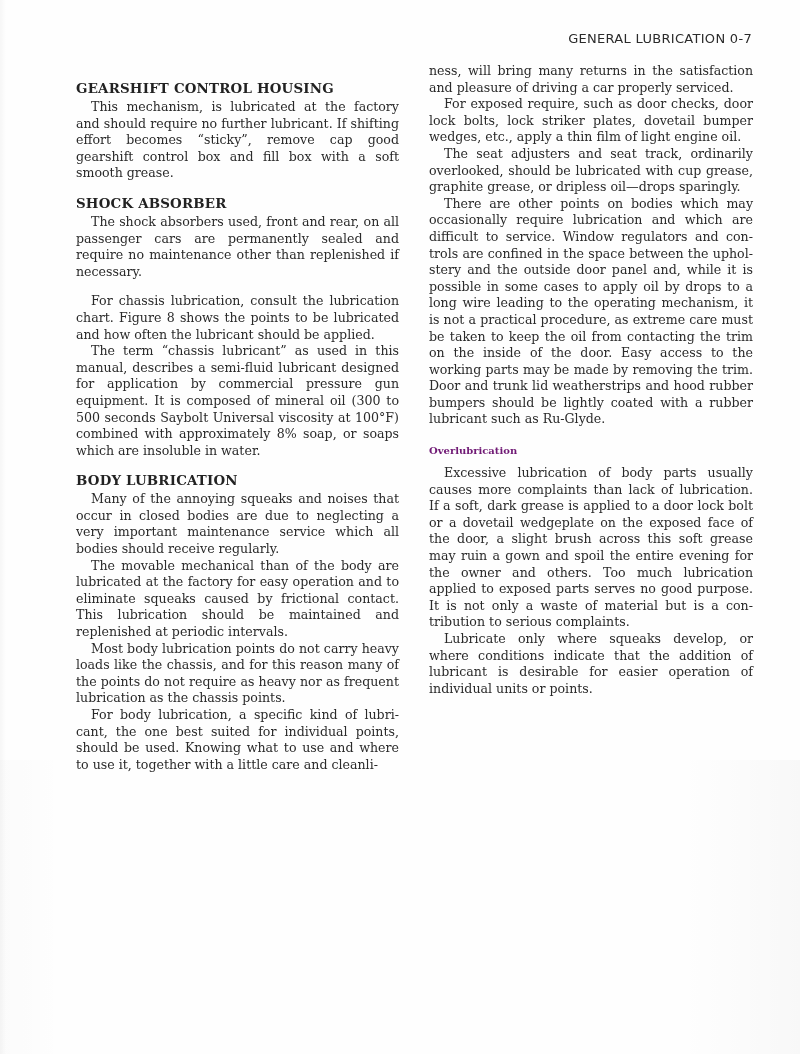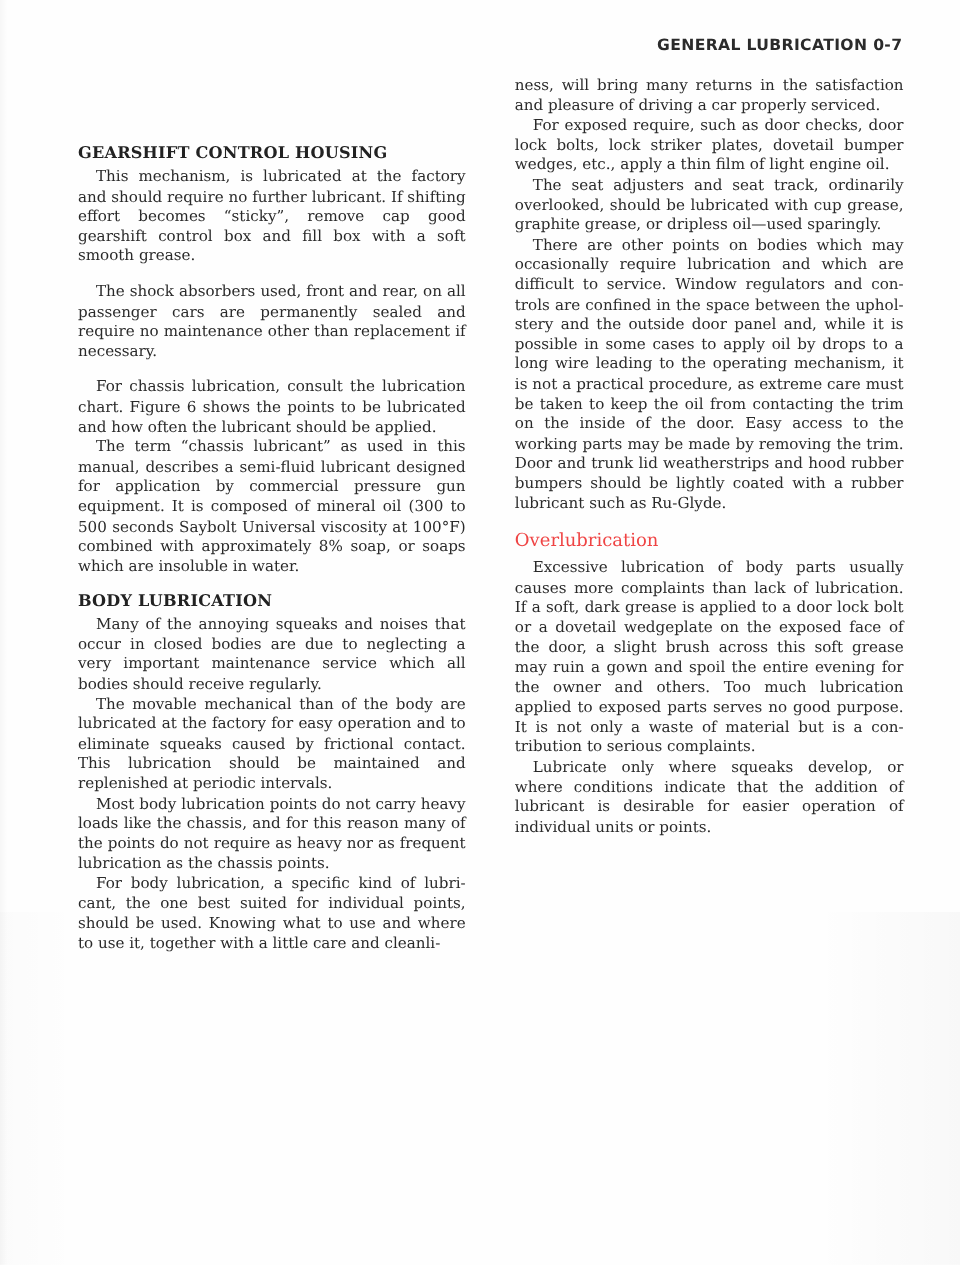--- a/index.html
+++ b/index.html
@@ -13,52 +13,52 @@
       position: relative;
       overflow: hidden;
       color: #2a2a2a;
       font-family: "DejaVu Serif", "Liberation Serif", serif;
     }
     .page-header {
       position: absolute;
       top: 31px;
       right: 48px;
       font-family: "DejaVu Sans", "Liberation Sans", sans-serif;
-      font-weight: bold;
+      font-weight: normal;
       font-size: 13px;
       letter-spacing: 0.3px;
       color: #2b2b2b;
     }
     .column {
       position: absolute;
       top: 80px;
       width: 323px;
       font-size: 12.6px;
       line-height: 16.6px;
       text-align: justify;
       text-justify: inter-word;
       hyphens: manual;
     }
-    .col-left { left: 65px; margin-top: 40px; }
+    .col-left { left: 76px; }
     .col-right { left: 429px; width: 324px; top: 63px; }
     h2.section-heading {
       font-family: "DejaVu Serif", "Liberation Serif", serif;
       font-weight: bold;
       font-size: 13.4px;
       margin: 0 0 2px 0;
       line-height: 17px;
       letter-spacing: 0.2px;
       color: #222;
     }
     h3.sub-heading {
-      font-weight: normal;
-      font-size: 15px;
+      font-weight: bold;
+      font-size: 10px;
       margin: 14px 0 6px 0;
       line-height: 17px;
-      color: #ef4444;
+      color: #701a75;
     }
     p {
       margin: 0;
       text-indent: 15px;
     }
     .section { margin-bottom: 13px; }
     .section.last { margin-bottom: 0; }
     .show-through {
       position: absolute;
       left: 0;
@@ -81,39 +81,40 @@
 <div class="left-edge"></div>
 
 <div class="page-header">GENERAL LUBRICATION 0-7</div>
 
 <div class="column col-left">
   <div class="section">
     <h2 class="section-heading">GEARSHIFT CONTROL HOUSING</h2>
     <p>This mechanism, is lubricated at the factory and should require no further lubricant. If shift­ing effort becomes “sticky”, remove cap good gearshift control box and fill box with a soft smooth grease.</p>
   </div>
   <div class="section">
-    <p>The shock absorbers used, front and rear, on all passenger cars are permanently sealed and require no maintenance other than replacement if necessary.</p>
+    <h2 class="section-heading">SHOCK ABSORBER</h2>
+    <p>The shock absorbers used, front and rear, on all passenger cars are permanently sealed and require no maintenance other than replenished if necessary.</p>
   </div>
   <div class="section">
-    <p>For chassis lubrication, consult the lubrication chart. Figure 6 shows the points to be lubricated and how often the lubricant should be applied.</p>
+    <p>For chassis lubrication, consult the lubrication chart. Figure 8 shows the points to be lubricated and how often the lubricant should be applied.</p>
     <p>The term “chassis lubricant” as used in this manual, describes a semi-fluid lubricant designed for application by commercial pressure gun equipment. It is composed of mineral oil (300 to 500 seconds Saybolt Universal viscosity at 100°F) combined with approximately 8% soap, or soaps which are insoluble in water.</p>
   </div>
   <div class="section last">
     <h2 class="section-heading">BODY LUBRICATION</h2>
     <p>Many of the annoying squeaks and noises that occur in closed bodies are due to neglecting a very important maintenance service which all bodies should receive regularly.</p>
     <p>The movable mechanical than of the body are lubricated at the factory for easy operation and to eliminate squeaks caused by frictional contact. This lubrication should be maintained and replenished at periodic intervals.</p>
     <p>Most body lubrication points do not carry heavy loads like the chassis, and for this reason many of the points do not require as heavy nor as frequent lubrication as the chassis points.</p>
     <p>For body lubrication, a specific kind of lubri­cant, the one best suited for individual points, should be used. Knowing what to use and where to use it, together with a little care and cleanli-</p>
   </div>
 </div>
 
 <div class="column col-right">
   <p style="text-indent:0">ness, will bring many returns in the satisfaction and pleasure of driving a car properly serviced.</p>
   <p>For exposed require, such as door checks, door lock bolts, lock striker plates, dovetail bumper wedges, etc., apply a thin film of light engine oil.</p>
-  <p>The seat adjusters and seat track, ordinarily overlooked, should be lubricated with cup grease, graphite grease, or dripless oil—used sparingly.</p>
+  <p>The seat adjusters and seat track, ordinarily overlooked, should be lubricated with cup grease, graphite grease, or dripless oil—drops sparingly.</p>
   <p>There are other points on bodies which may occasionally require lubrication and which are difficult to service. Window regulators and con­trols are confined in the space between the uphol­stery and the outside door panel and, while it is possible in some cases to apply oil by drops to a long wire leading to the operating mechanism, it is not a practical procedure, as extreme care must be taken to keep the oil from contacting the trim on the inside of the door. Easy access to the working parts may be made by removing the trim. Door and trunk lid weatherstrips and hood rubber bumpers should be lightly coated with a rubber lubricant such as Ru-Glyde.</p>
   <div>
     <h3 class="sub-heading">Overlubrication</h3>
     <p>Excessive lubrication of body parts usually causes more complaints than lack of lubrication. If a soft, dark grease is applied to a door lock bolt or a dovetail wedgeplate on the exposed face of the door, a slight brush across this soft grease may ruin a gown and spoil the entire evening for the owner and others. Too much lubrication applied to exposed parts serves no good purpose. It is not only a waste of material but is a con­tribution to serious complaints.</p>
     <p>Lubricate only where squeaks develop, or where conditions indicate that the addition of lubricant is desirable for easier operation of individual units or points.</p>
   </div>
 </div>
 
 <div class="show-through"></div>
 

